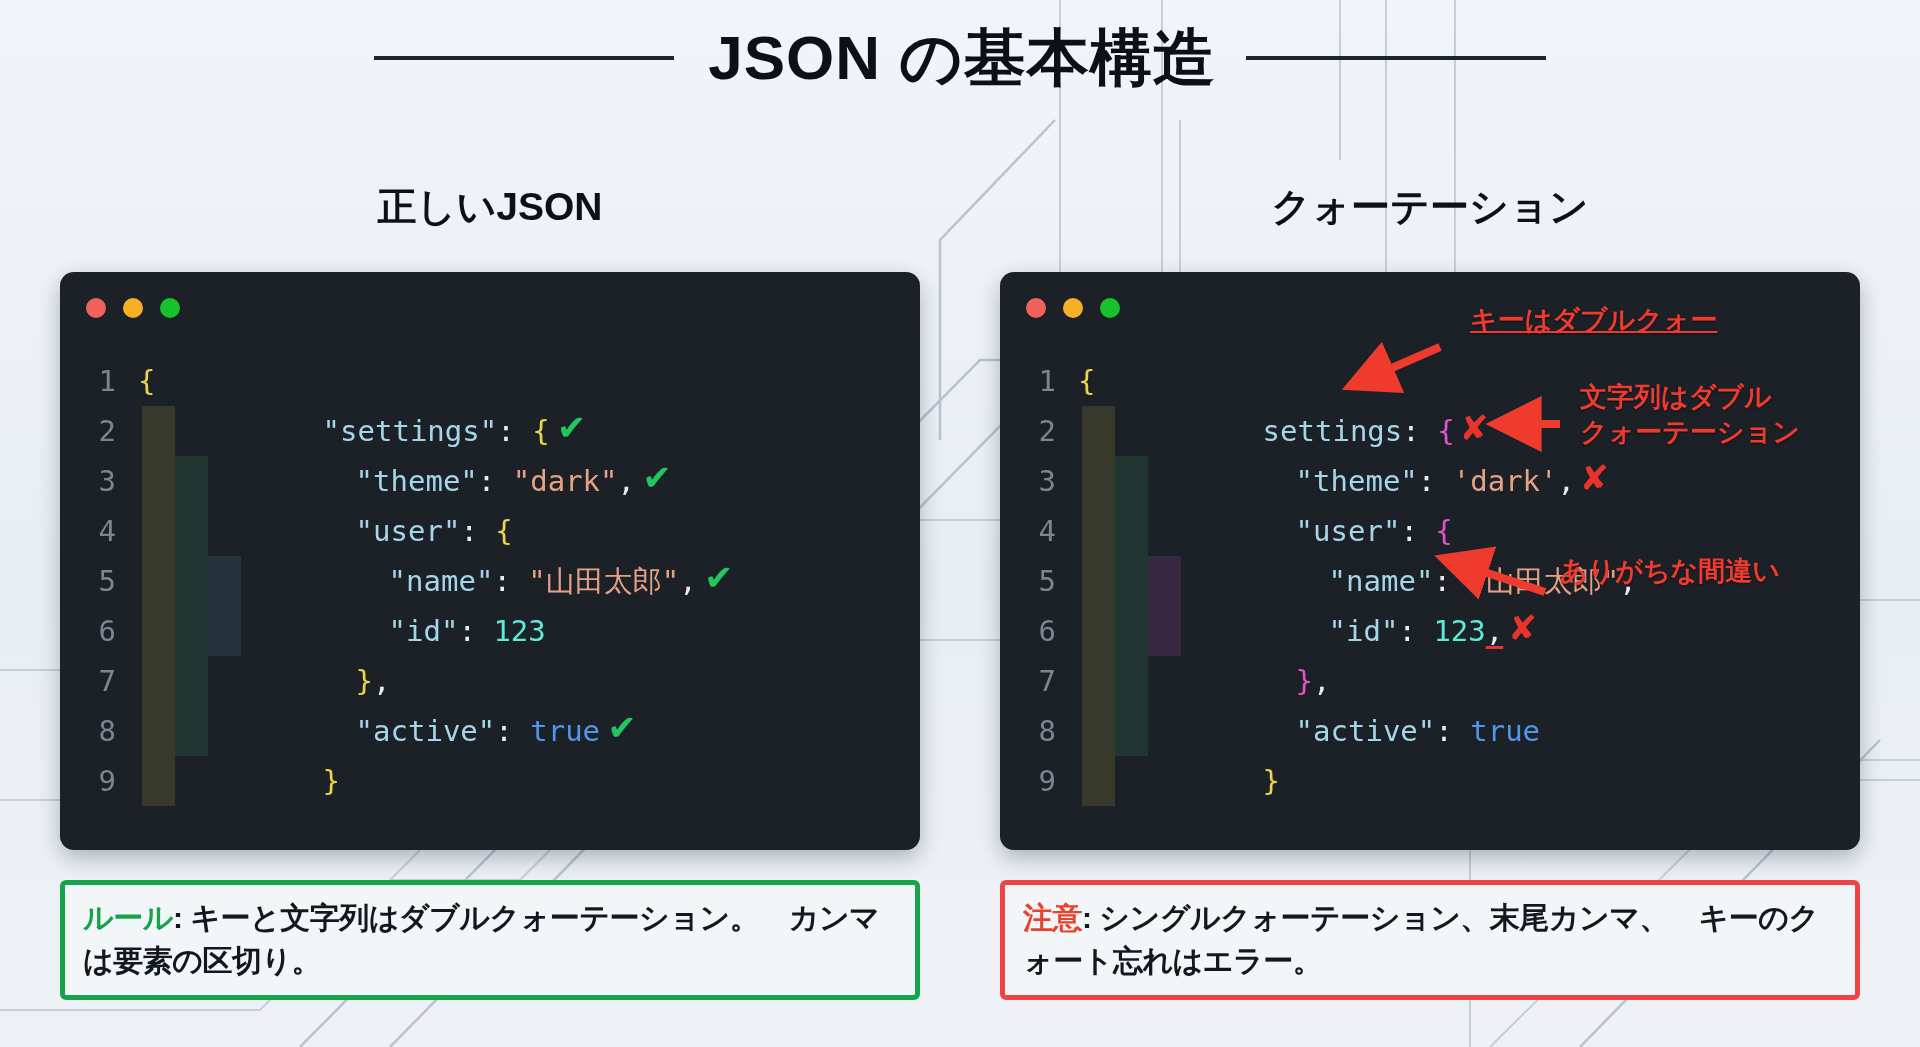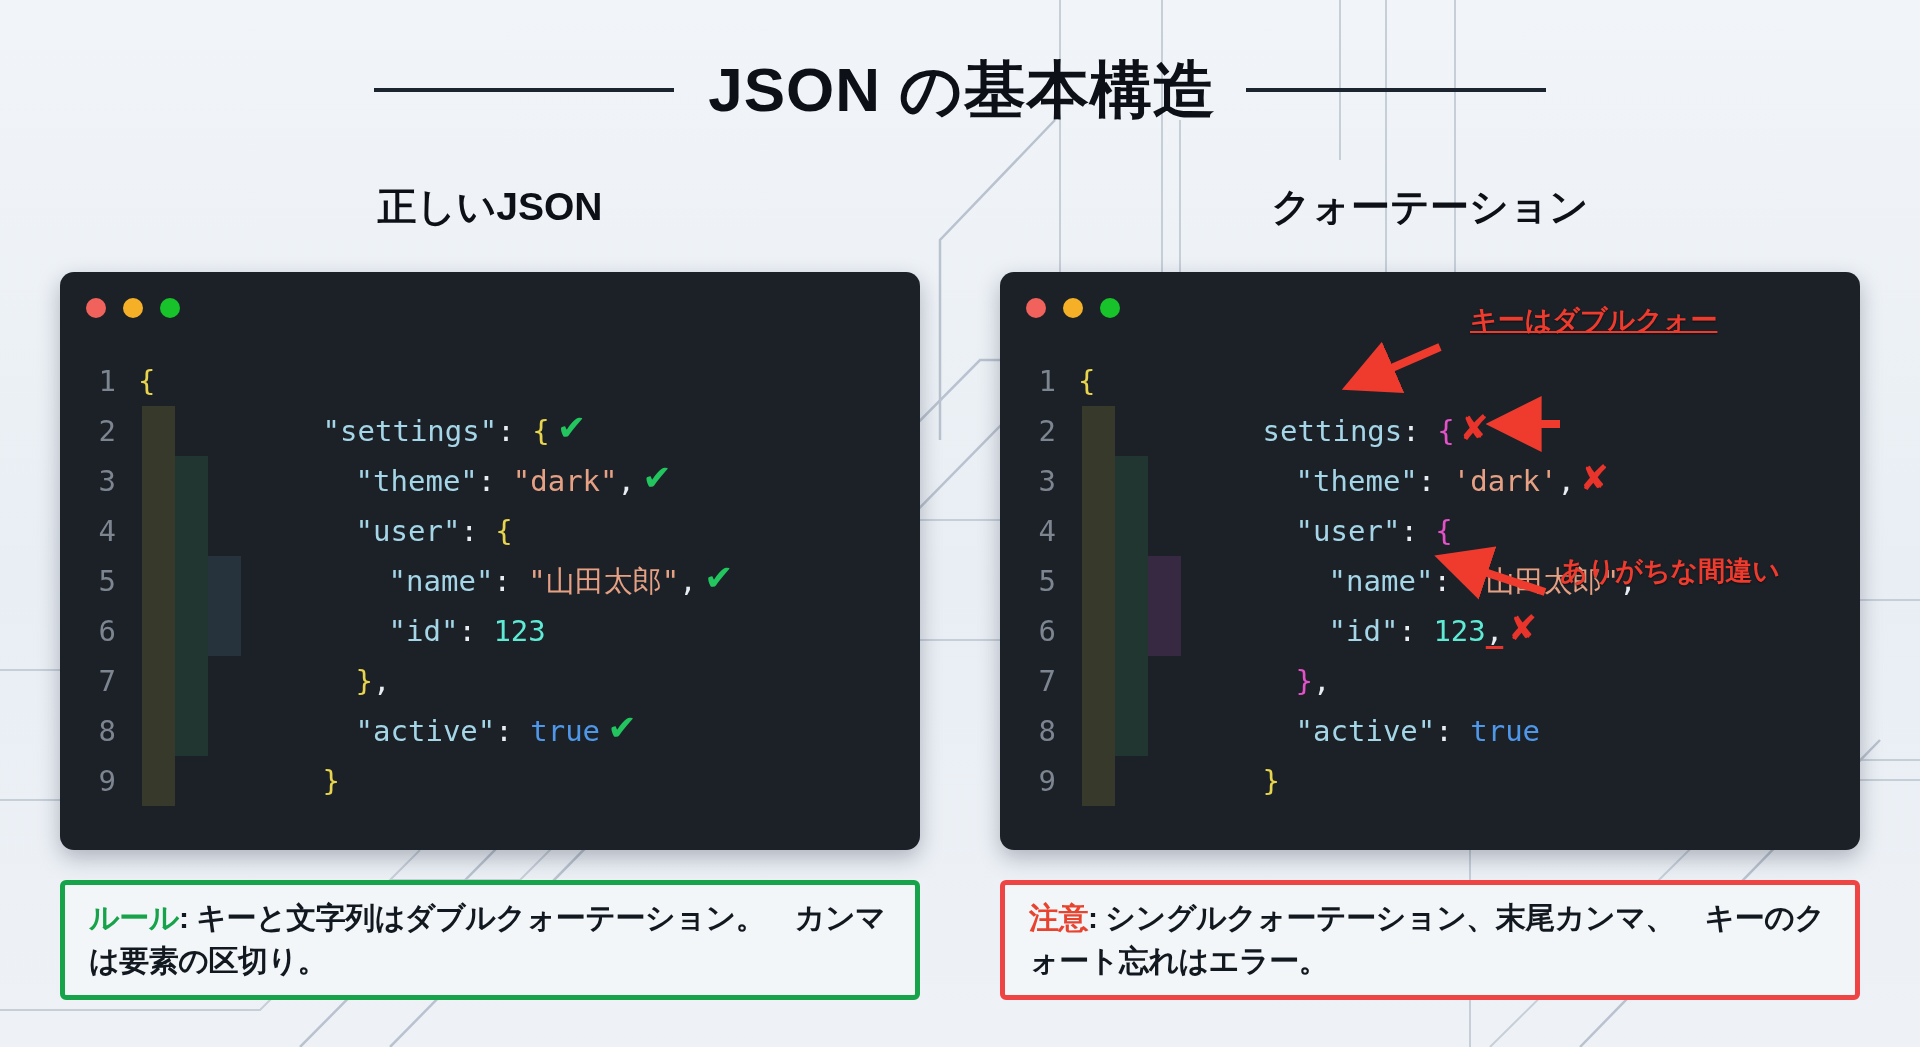--- a/index.html
+++ b/index.html
@@ -19,21 +19,20 @@
 
   
   #bg-deco { position: absolute; inset: 0; pointer-events: none; }
 
   
   .title-row {
     position: absolute;
     top: 22px; left: 0; width: 1920px;
     display: flex; align-items: center; justify-content: center;
     gap: 30px;
-    margin-top: 32px;
   }
   .title-rule {
     height: 4px; width: 300px;
     background: #1c2430;
   }
   .title-rule.left { margin-right: 4px; }
   #page-title {
     font-size: 62px;
     font-weight: 700;
     color: #0d1117;
@@ -159,21 +158,21 @@
   .annot-svg { position: absolute; inset: 0; z-index: 5; pointer-events: none; }
 
   
   .callout {
     position: absolute;
     top: 880px;
     width: 860px;
     height: 120px;
     background: #f3f6f9;
     border-radius: 6px;
-    padding: 12px 18px 10px 24px;
+    padding: 12px 18px 10px 18px;
     font-size: 30px;
     font-weight: 700;
     line-height: 1.42;
     color: #12181f;
     letter-spacing: -0.5px;
   }
   .callout.left  { left: 60px;  border: 5px solid #16a34a; }
   .callout.right { left: 1000px; border: 5px solid #ef4444; }
   .tag-rule  { color: #16a34a; }
   .tag-warn  { color: #e8432f; }
@@ -373,20 +372,24 @@
       </defs>
       <line x1="440" y1="75" x2="355" y2="112" stroke="#ee3b2e" stroke-width="8" marker-end="url(#ah)"></line>
       <line x1="560" y1="152" x2="500" y2="152" stroke="#ee3b2e" stroke-width="8" marker-end="url(#ah)"></line>
       <line x1="545" y1="320" x2="448" y2="288" stroke="#ee3b2e" stroke-width="8" marker-end="url(#ah)"></line>
     </svg>
 
     <div class="annot" style="left:470px; top:31px; width:290px;text-decoration:underline;">
       <div>キーはダブルクォー</div>
     </div>
 
+    <div class="annot" style="left:580px; top:108px; width:270px;">
+      <div>文字列はダブル</div>
+      <div>クォーテーション</div>
+    </div>
 
     <div class="annot" style="left:560px; top:282px; width:280px;">
       <div>ありがちな間違い</div>
     </div>
   </div>
 
   <div class="callout left">
     <span class="tag-rule">ルール</span><span>: </span><span>キーと文字列はダブルクォーテーション。　カンマは要素の区切り。</span>
   </div>
 

